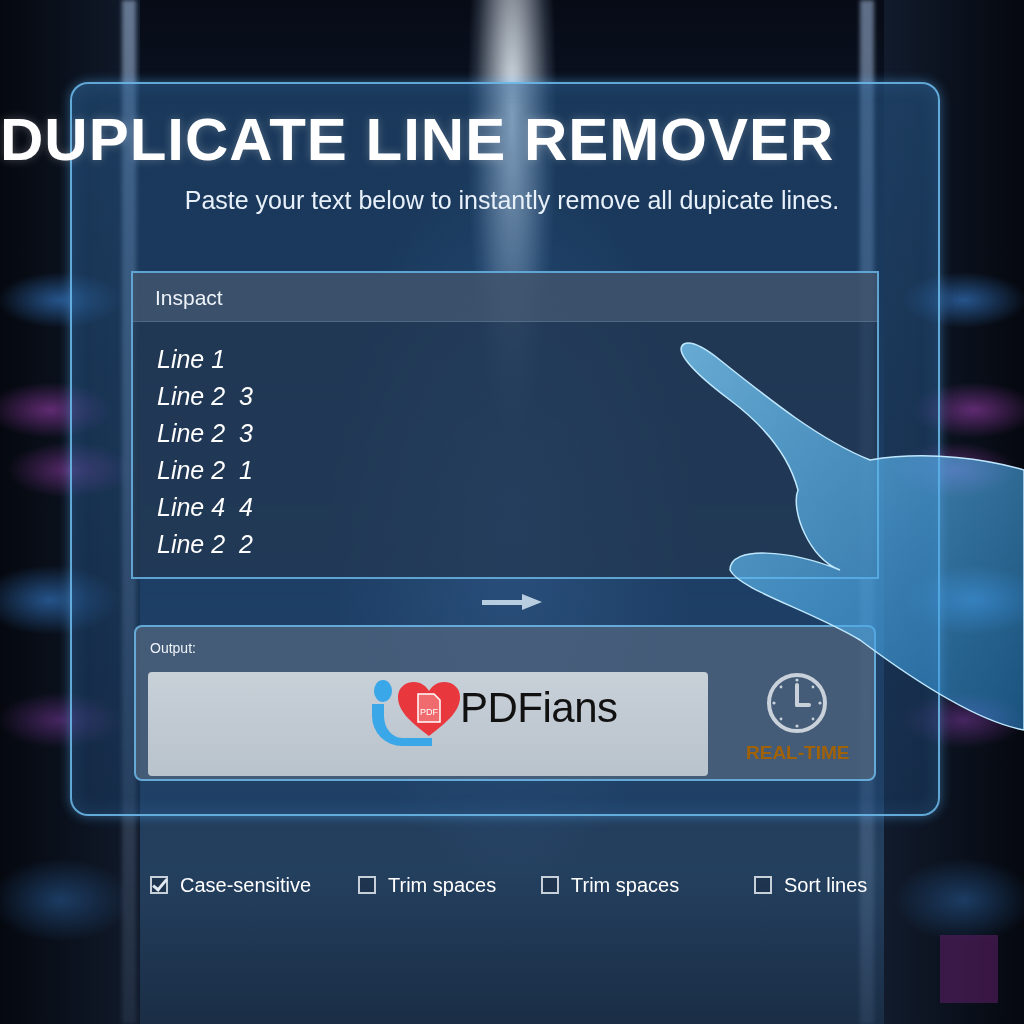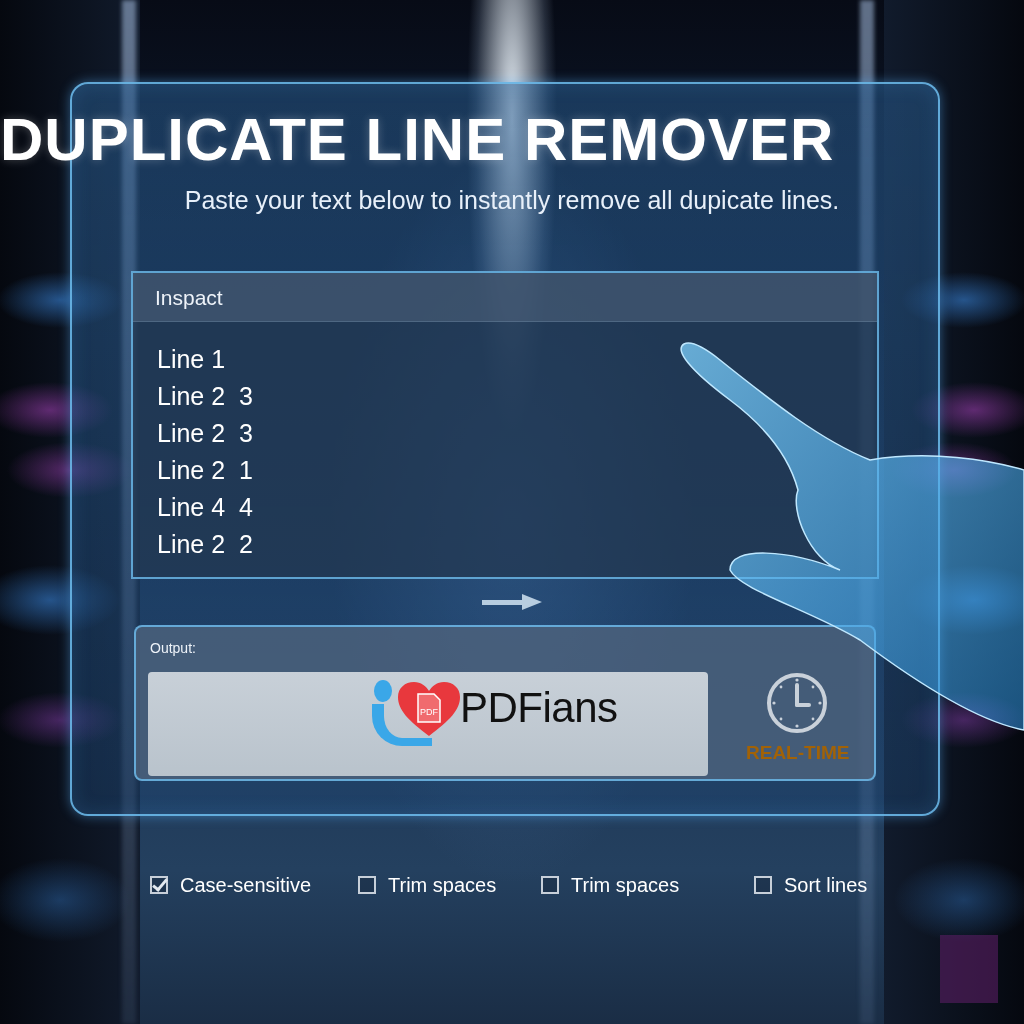--- a/index.html
+++ b/index.html
@@ -51,21 +51,21 @@
     border:2px solid rgba(110,190,240,0.8); border-radius:0;
     background:rgba(35,55,80,0.72);
     overflow:hidden;
   }
   .input-header {
     height:48px; background:rgba(80,100,125,0.55);
     border-bottom:1px solid rgba(140,170,200,0.25);
   }
   .input-label { position:absolute; left:22px; top:13px; color:#eef3f9; font-size:21px; }
   .lines { position:absolute; left:24px; top:68px; }
-  .line { color:#ffffff; font-size:25px; height:37px; line-height:37px; white-space:pre; }
+  .line { color:#ffffff; font-size:25px; height:37px; line-height:37px; white-space:pre;font-style:italic; }
 
   .arrow { position:absolute; left:482px; top:594px; width:60px; height:16px; }
 
   .output-panel {
     position:absolute; left:134px; top:625px; width:738px; height:152px;
     border:2px solid rgba(110,190,240,0.8); border-radius:8px;
     background:rgba(80,100,125,0.78);
   }
   .output-label { position:absolute; left:14px; top:13px; color:#eef3f9; font-size:14px; }
   .output-box {

